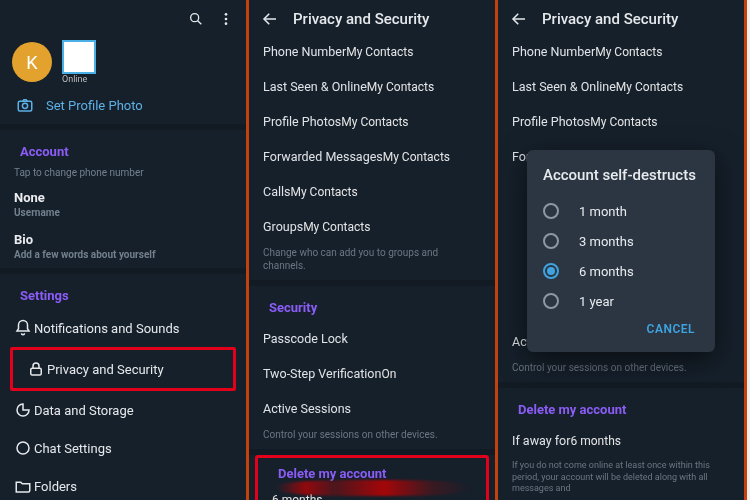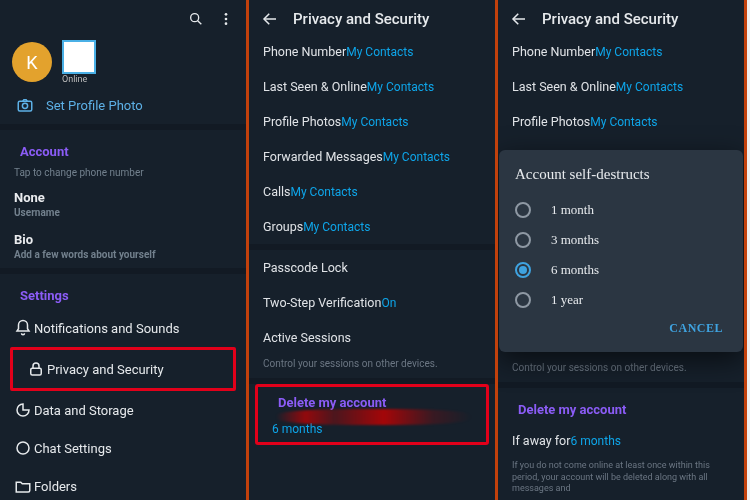--- a/index.html
+++ b/index.html
@@ -60,21 +60,21 @@
   .hl-red {
     border: 3px solid #e2001a;
     border-radius:2px;
     margin: 0 10px 0 10px;
   }
   .row {
     display:flex; align-items:center; 
     padding:10px 14px; font-size:12.5px;
   }
   .row .label { color:#e0e3e7; }
-  .row .value { color:#0ea5e9; font-size:12px; }
+  .row .value { color:#e5e5e5; font-size:12px; }
   .caption { color:#6b7683; font-size:10px; padding:2px 14px 8px 14px; line-height:1.3; }
   .section-divider { height:6px; background:#121a24; }
   .delete-block {
     border:3px solid #e2001a; border-radius:3px; margin:0 6px 2px 6px; padding:0 0 2px 0;
     position:relative;
   }
   .delete-block .sect-head { padding-top:8px; }
   .delete-block .row { padding:6px 14px 4px 14px; }
   .scribble {
     position:absolute; left:18px; right:14px; top:22px; height:16px;
@@ -82,27 +82,26 @@
     border-radius:40%;
     filter: blur(1px);
   }
   .caption.small { font-size:9px; }
   
   .overlay {
     position:absolute; inset:0; display:flex; align-items:flex-start; justify-content:center;
     padding-top:150px;
   }
   .dialog {
-    width: 244px;
+    width: 188px;
     background:#2b3642;
     border-radius:6px;
     box-shadow: 0 8px 28px rgba(0,0,0,.6);
     padding: 16px 16px 10px 16px;
     color:#e8ebee;
-    font-family:Liberation Serif, serif;
   }
   .dialog .dtitle { font-size:15px; font-weight:500; margin-bottom:12px; }
   .radio-row {
     display:flex; align-items:center; gap:20px;
     padding:7px 0; font-size:13px;
   }
   .radio {
     width:16px; height:16px; border-radius:50%;
     border:2px solid #8e98a3;
     display:inline-flex; align-items:center; justify-content:center;
@@ -252,22 +251,24 @@
       <span class="value">My Contacts</span>
     </div>
   <div class="row">
       <span class="label">Calls</span>
       <span class="value">My Contacts</span>
     </div>
   <div class="row">
       <span class="label">Groups</span>
       <span class="value">My Contacts</span>
     </div>
+  <div class="caption">Change who can add you to groups and channels.</div>
 
   <div class="section-divider"></div>
+  <div class="sect-head">Security</div>
   <div class="row">
       <span class="label">Passcode Lock</span>
     </div>
   <div class="row">
       <span class="label">Two-Step Verification</span>
       <span class="value">On</span>
     </div>
   <div class="row">
       <span class="label">Active Sessions</span>
     </div>

